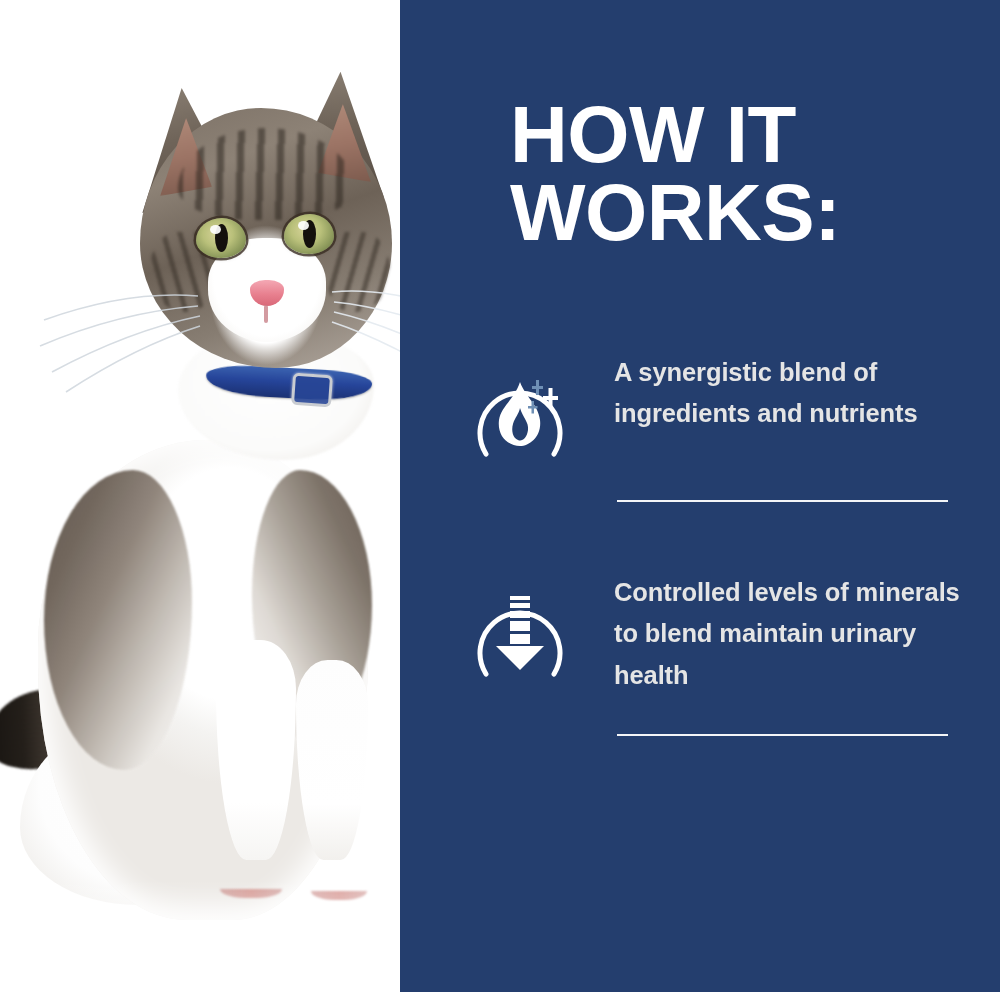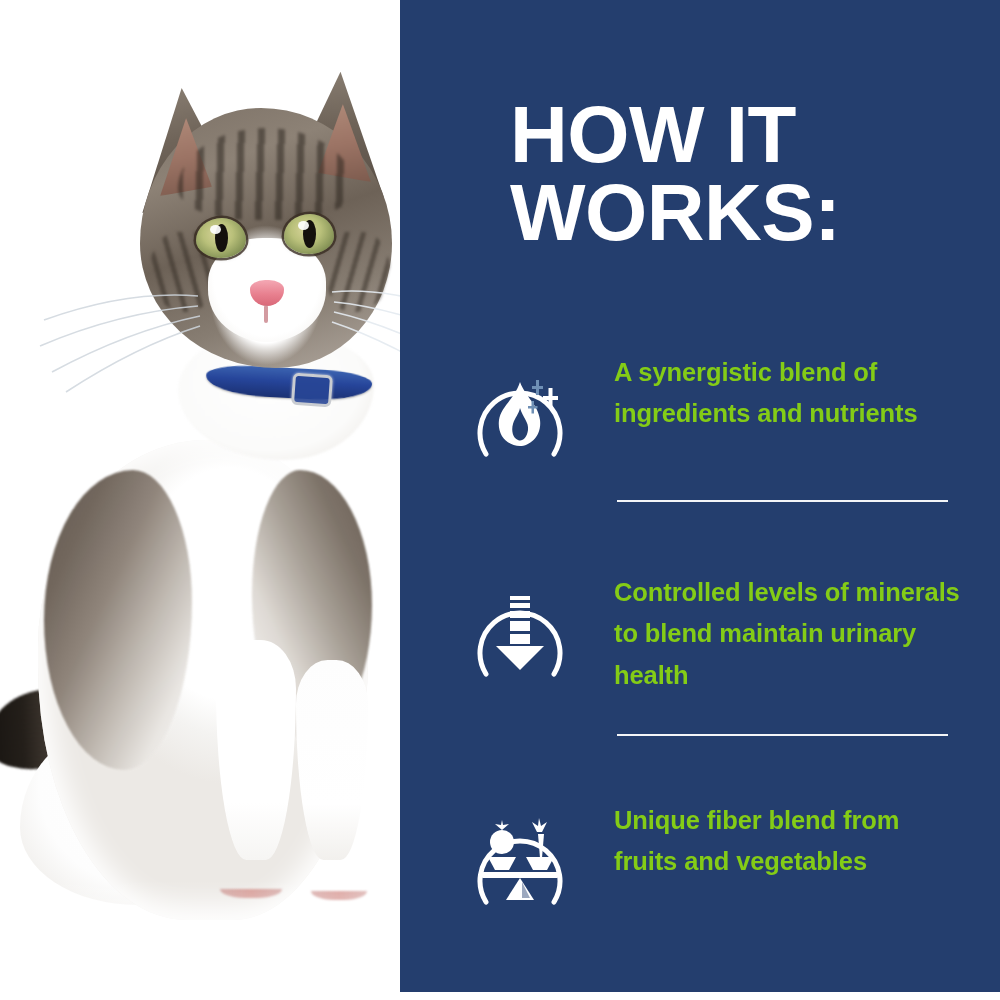--- a/index.html
+++ b/index.html
@@ -265,21 +265,21 @@
     padding-left: 64px;
   }
   .feature-icon {
     flex: 0 0 auto;
     width: 112px; height: 118px;
     margin-top: 6px;
   }
   .feature-icon svg { display: block; width: 112px; height: 118px; }
   .feature-text {
     flex: 1 1 auto;
-    color: #84cc16;
+    color: #e5e5e5;
     font-size: 25.5px;
     font-weight: 700;
     line-height: 1.62;
     padding-left: 38px;
     padding-top: 12px;
     letter-spacing: -0.1px;
     max-width: 355px;
   }
   .divider {
     height: 2px;
@@ -401,41 +401,16 @@
             <path d="M32 80 H80 L56 104 Z" fill="#ffffff"></path>
           </svg>
         </div>
         <div class="feature-text">Controlled levels of minerals to blend maintain urinary health</div>
       </div>
 
       <div class="gap-c"></div>
       <div class="divider"></div>
       <div class="gap-d"></div>
 
-      <div class="feature-row">
-        <div class="feature-icon">
-          <svg viewBox="0 0 112 118" aria-hidden="true">
-            <path d="M22 108 A 40 40 0 1 1 90 108" fill="none" stroke="#ffffff" stroke-width="5" stroke-linecap="round"></path>
-            <g fill="#ffffff">
-
-              <circle cx="38" cy="48" r="12"></circle>
-              <path d="M38 36 l-7 -6 l6 1 l1 -5 l1 5 l6 -1 z"></path>
-
-              <path d="M74 40 L80 40 L78 64 L76 64 Z"></path>
-              <path d="M73 38 l-5 -10 l6 4 l1 -8 l2 8 l6 -4 l-5 10 z"></path>
-
-              <path d="M24 63 H52 L45 76 H31 Z"></path>
-
-              <path d="M62 63 H90 L83 76 H69 Z"></path>
-
-              <rect x="18" y="78" width="76" height="6" rx="1"></rect>
-
-              <path d="M56 84 L70 106 H42 Z"></path>
-            </g>
-            <path d="M58 88 L66 104 H58 Z" fill="#243E6E" opacity=".45"></path>
-          </svg>
-        </div>
-        <div class="feature-text">Unique fiber blend from fruits and vegetables</div>
-      </div>
 
     </div>
   </div>
 </div>
 
 </body></html>

